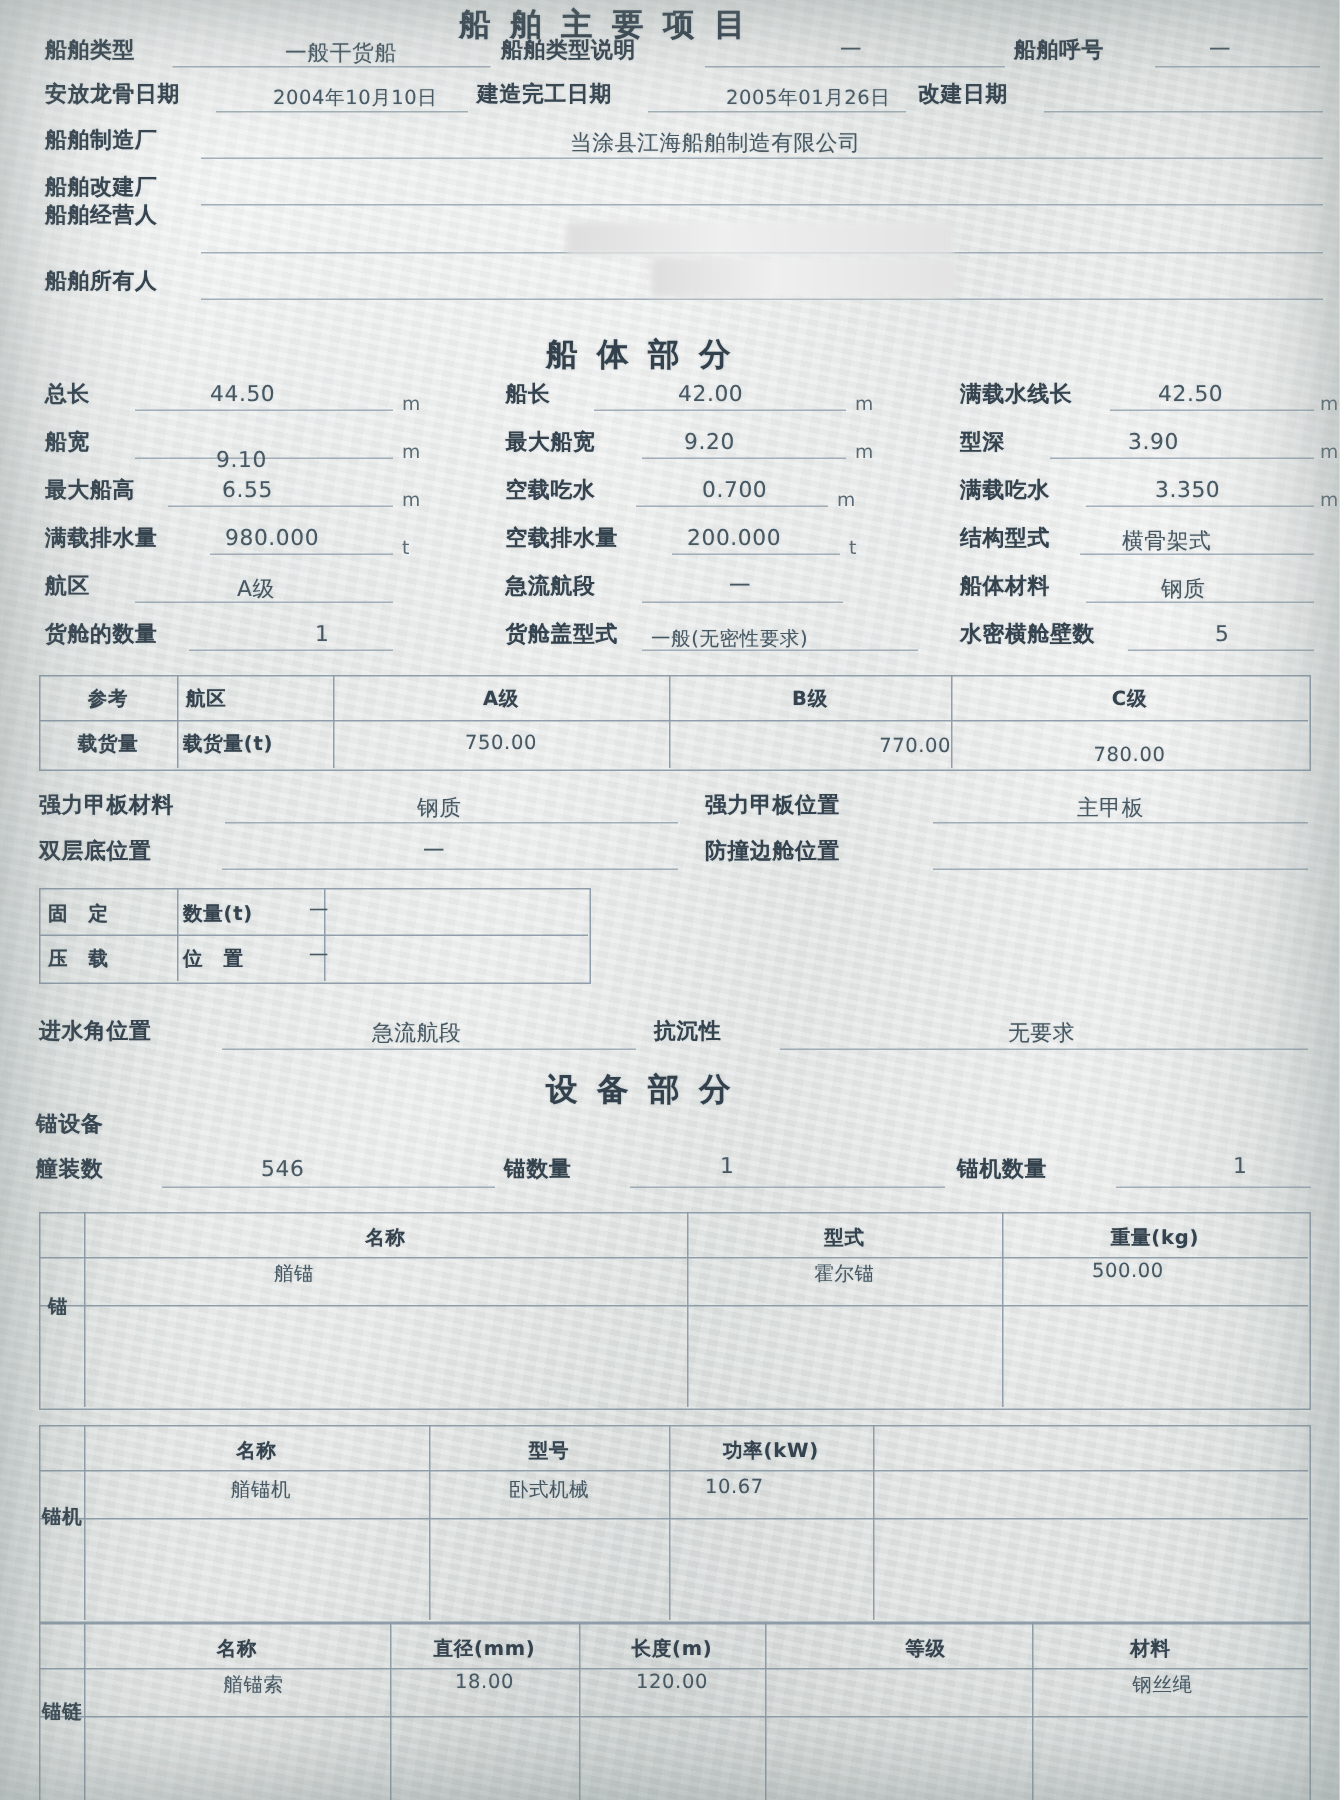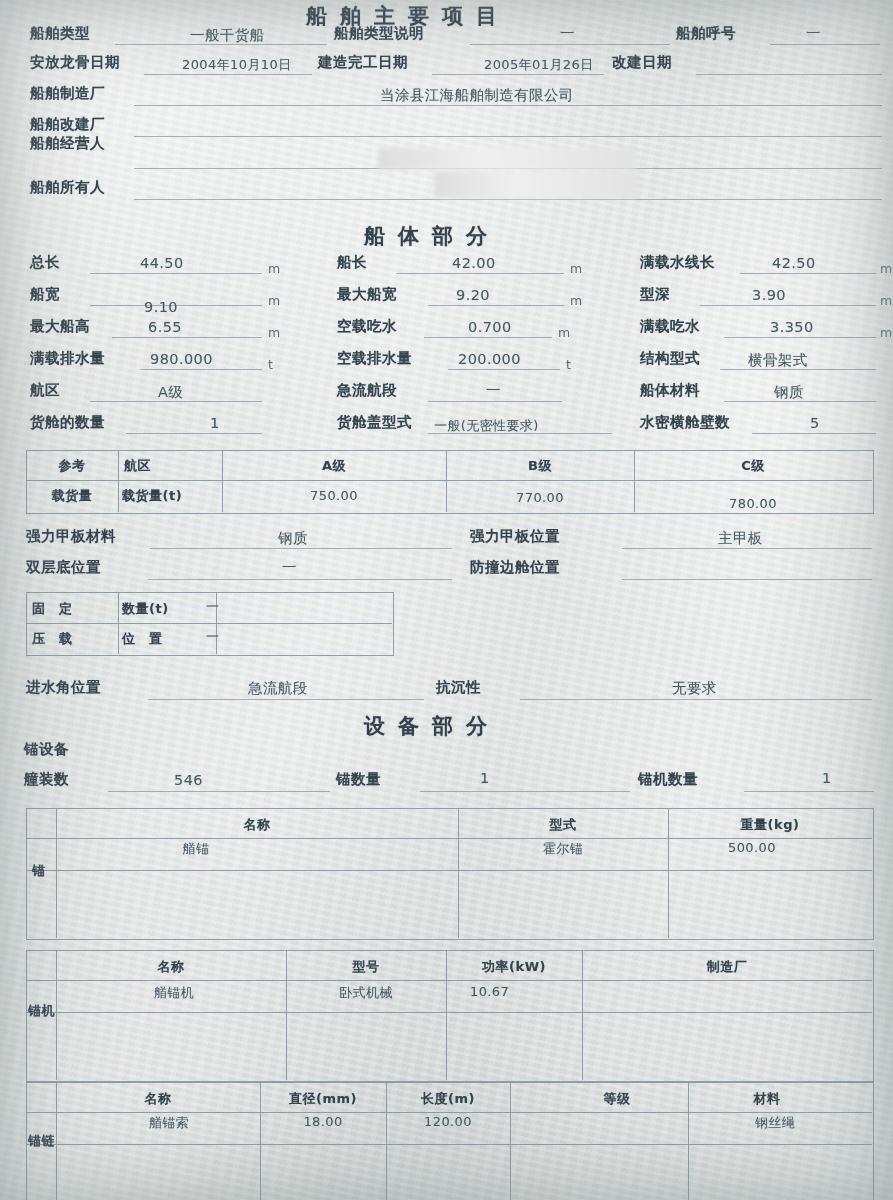--- a/index.html
+++ b/index.html
@@ -222,21 +222,21 @@
 
   <div class="lbl small c" style="left:40px; top:457px; width:64px;">参考</div>
   <div class="lbl small" style="left:124px; top:457px;">航区</div>
   <div class="lbl small c" style="left:222px; top:457px; width:224px;">A级</div>
   <div class="lbl small c" style="left:446px; top:457px; width:188px;">B级</div>
   <div class="lbl small c" style="left:634px; top:457px; width:238px;">C级</div>
 
   <div class="lbl small c" style="left:28px; top:487px; width:88px;">载货量</div>
   <div class="lbl small" style="left:122px; top:487px;">载货量(t)</div>
   <div class="val small c" style="left:222px; top:488px; width:224px;">750.00</div>
-  <div class="val small c" style="left:446px; top:490px; width:188px;">770.00</div>
+  <div class="val small c" style="left:446px; top:490px; width:188px;text-align:right;">770.00</div>
   <div class="val small c" style="left:634px; top:496px; width:238px;">780.00</div>
 
   <div class="lbl" style="left:26px; top:527px;">强力甲板材料</div>
   <div class="uline" style="left:150px; top:548px; width:302px;"></div>
   <div class="val" style="left:278px; top:529px;">钢质</div>
 
   <div class="lbl" style="left:470px; top:527px;">强力甲板位置</div>
   <div class="uline" style="left:622px; top:548px; width:250px;"></div>
   <div class="val" style="left:718px; top:529px;">主甲板</div>
 
@@ -305,21 +305,20 @@
   <div class="bx" style="left:26px; top:950px; width:260px; height:130px; border-top:none; border-left:none; border-bottom:none;"></div>
   <div class="bx" style="left:26px; top:950px; width:420px; height:130px; border-top:none; border-left:none; border-bottom:none;"></div>
   <div class="bx" style="left:26px; top:950px; width:556px; height:130px; border-top:none; border-left:none; border-bottom:none;"></div>
   <div class="bx" style="left:26px; top:950px; width:846px; height:30px; border-top:none; border-left:none; border-right:none;"></div>
   <div class="bx" style="left:26px; top:950px; width:846px; height:62px; border-top:none; border-left:none; border-right:none;"></div>
 
   <div class="lbl small" style="left:28px; top:1002px;">锚机</div>
   <div class="lbl small c" style="left:56px; top:958px; width:230px;">名称</div>
   <div class="lbl small c" style="left:286px; top:958px; width:160px;">型号</div>
   <div class="lbl small c" style="left:446px; top:958px; width:136px;">功率(kW)</div>
-  <div class="lbl small c" style="left:582px; top:958px; width:290px;">制造厂</div>
 
   <div class="val small c" style="left:94px; top:984px; width:160px;">艏锚机</div>
   <div class="val small c" style="left:286px; top:984px; width:160px;">卧式机械</div>
   <div class="val small" style="left:470px; top:984px;">10.67</div>
   <div class="val small c" style="left:582px; top:984px; width:290px;"></div>
 
   <div class="bx" style="left:26px; top:1082px; width:846px; height:118px;"></div>
   <div class="bx" style="left:26px; top:1082px; width:30px; height:118px; border-top:none; border-left:none; border-bottom:none;"></div>
   <div class="bx" style="left:26px; top:1082px; width:234px; height:118px; border-top:none; border-left:none; border-bottom:none;"></div>
   <div class="bx" style="left:26px; top:1082px; width:360px; height:118px; border-top:none; border-left:none; border-bottom:none;"></div>

